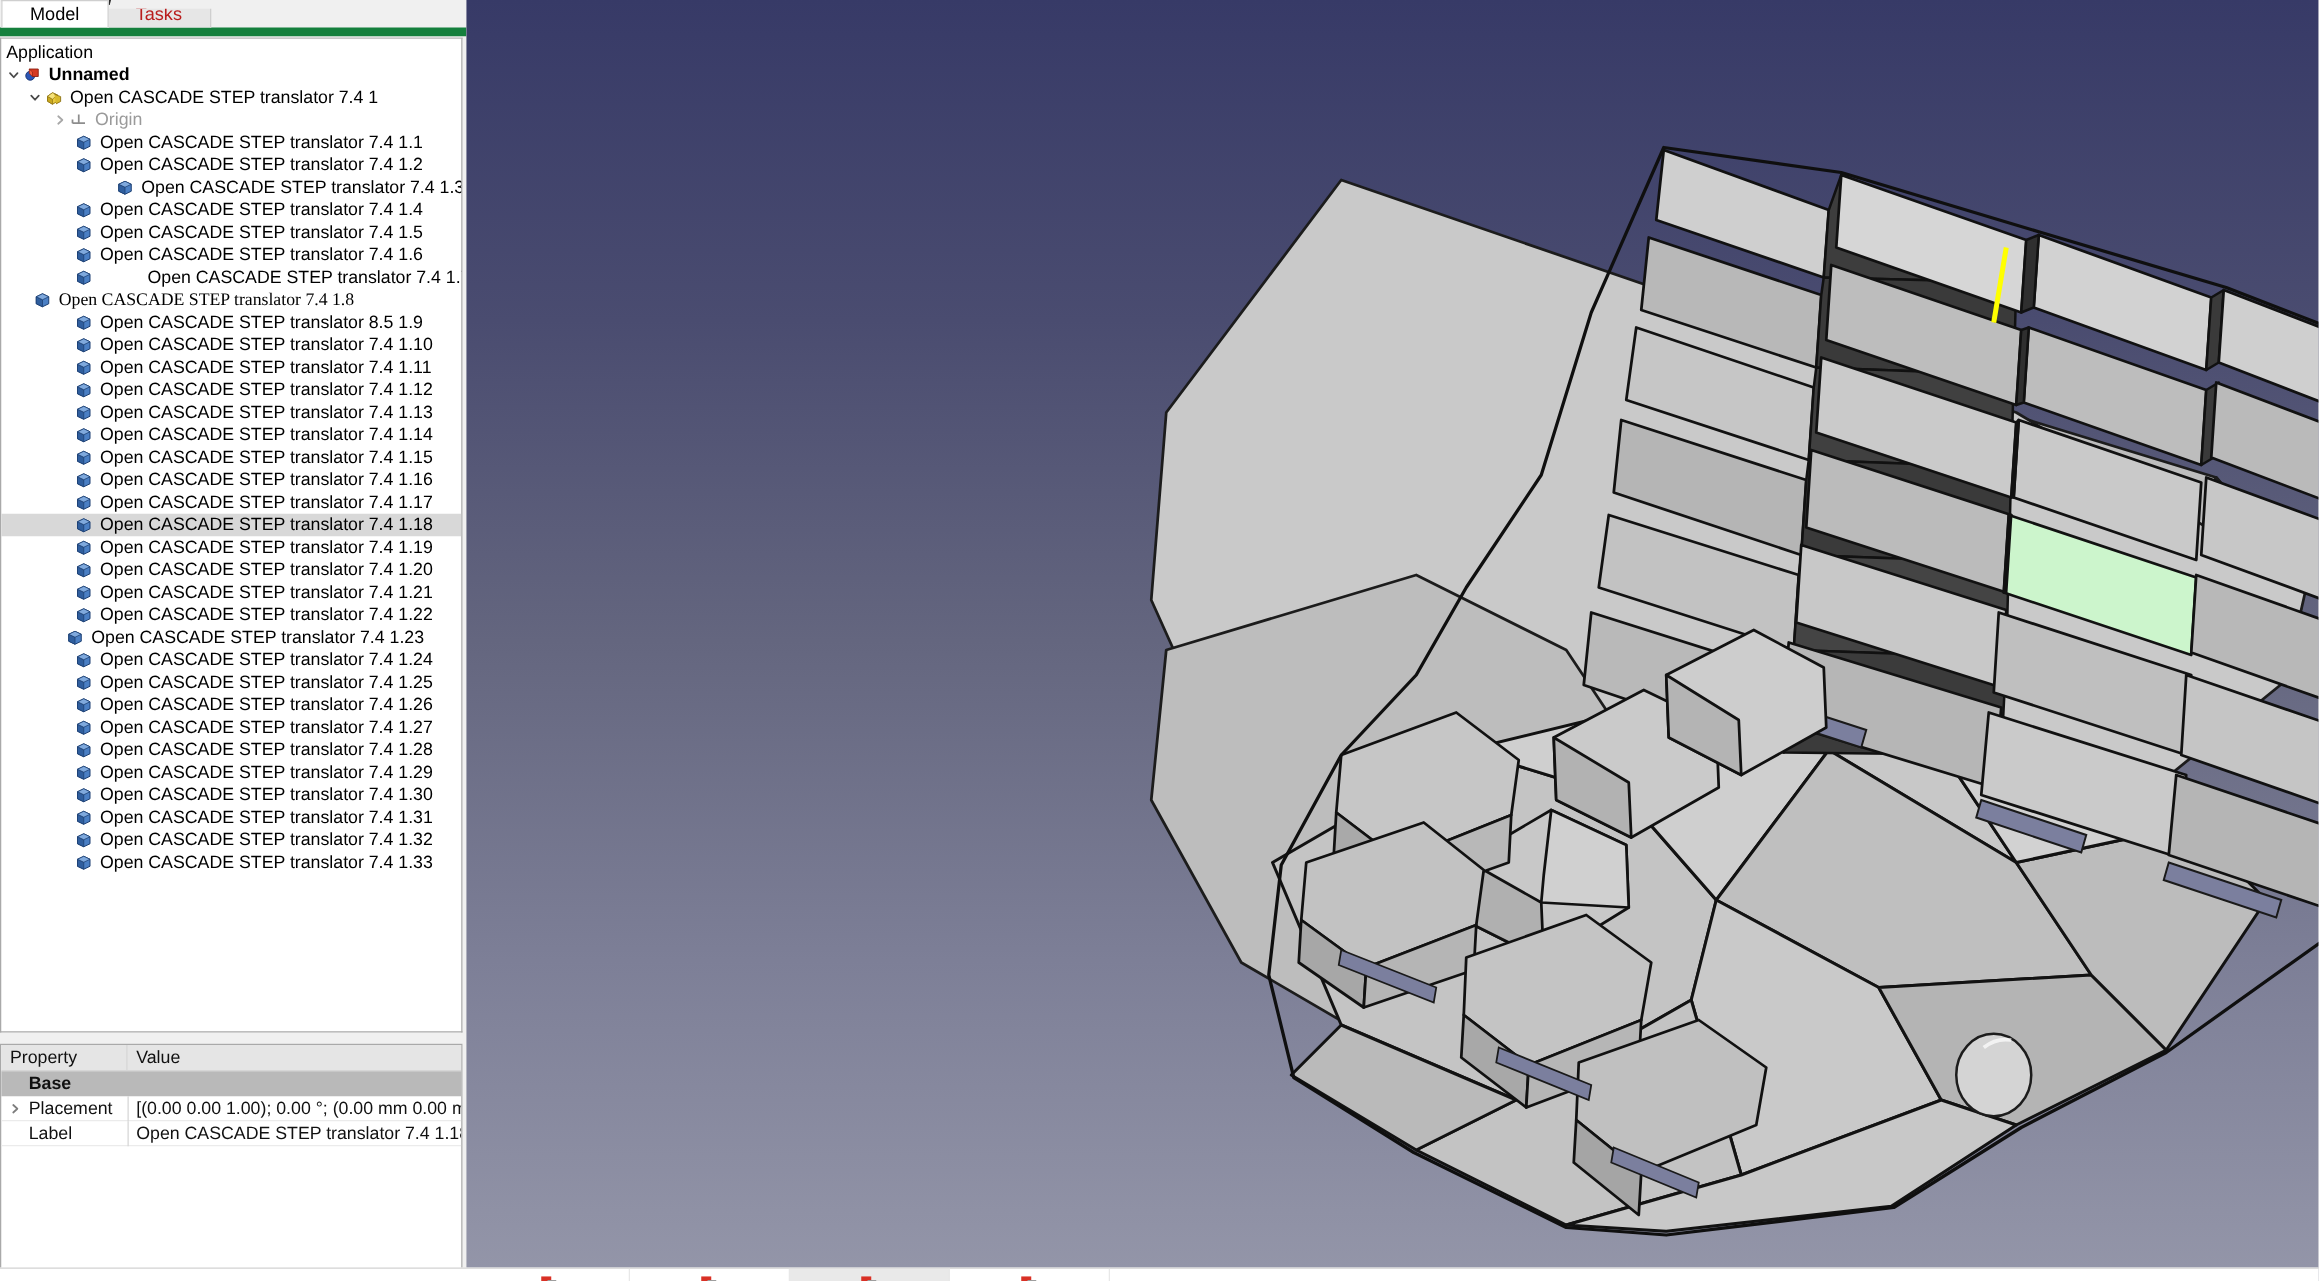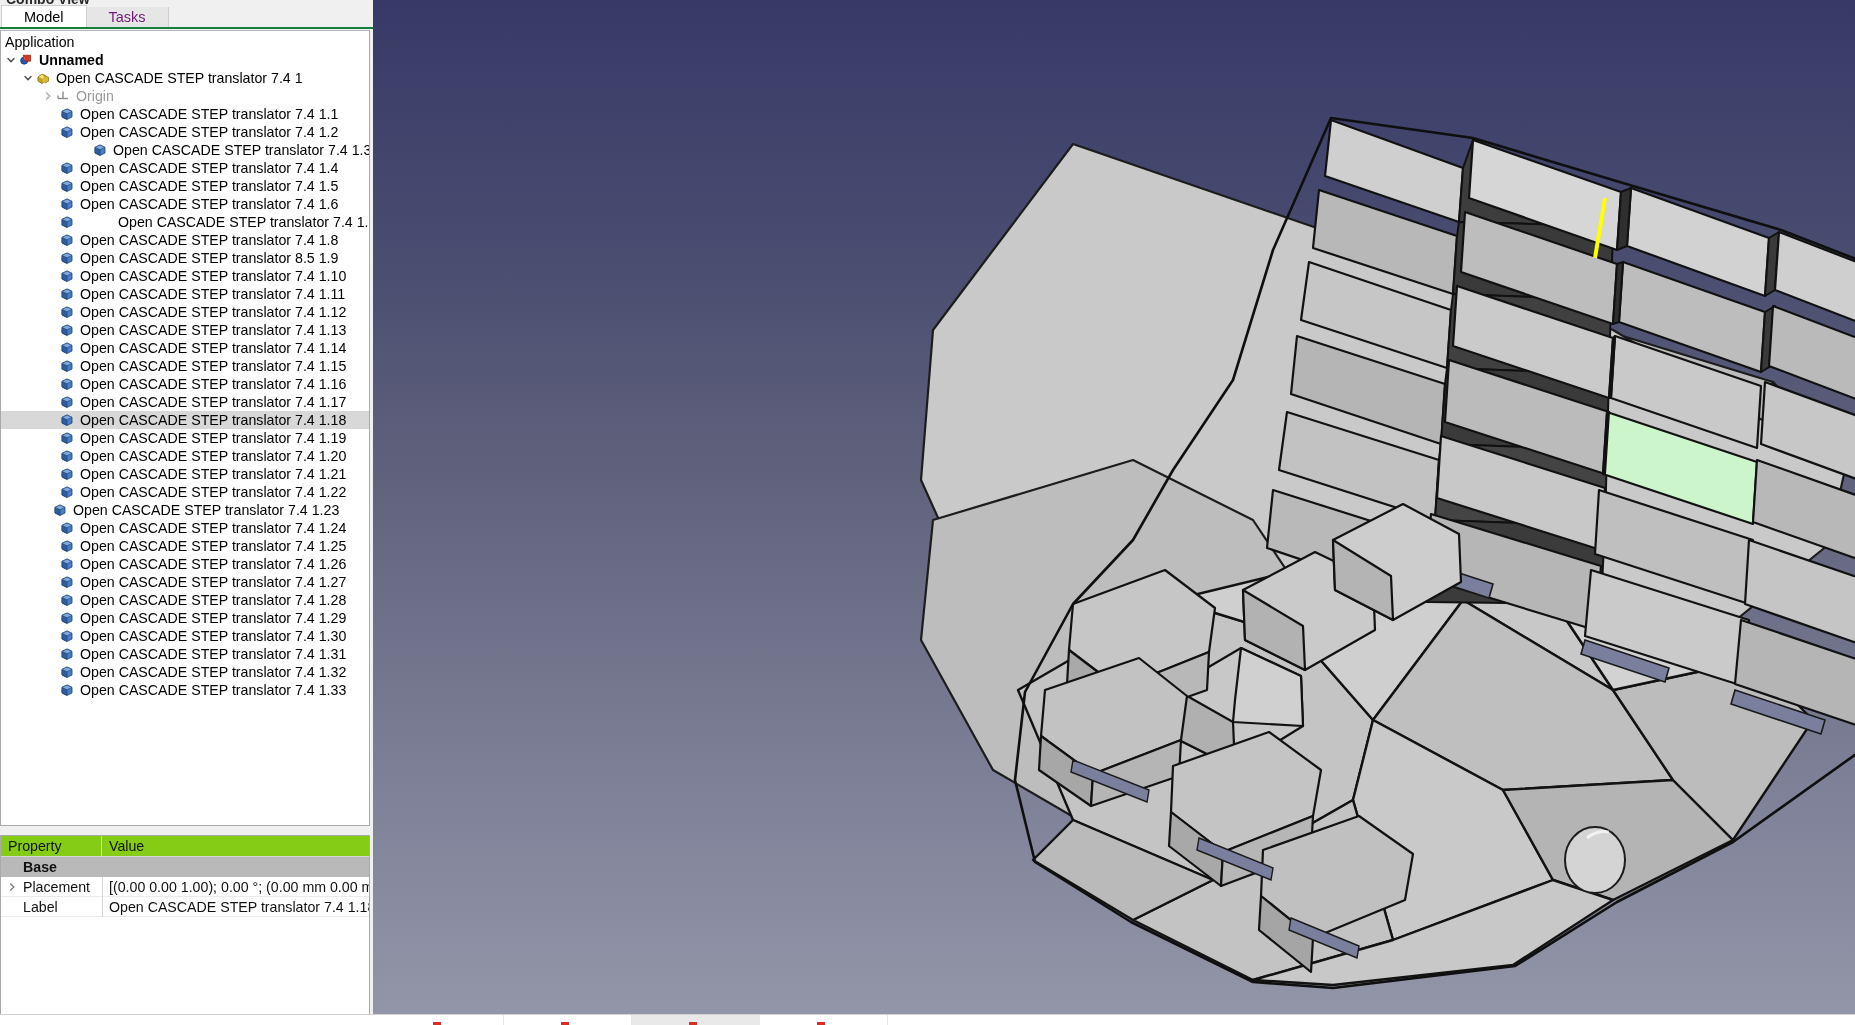--- a/index.html
+++ b/index.html
@@ -42,28 +42,28 @@
     color: #2a2a2a;
     white-space: nowrap;
   }
 
   #tabbar {
     height: 22px;
     flex: 0 0 auto;
     display: flex;
     align-items: flex-end;
     background: #f0f0f0;
-    border-bottom: 2px solid #15803d;
+    border-bottom: 7px solid #15803d;
     padding-left: 1px;
   }
   .tab {
     height: 22px;
     padding: 0 22px;
     font-size: 14.5px;
-    color: #701a75;
+    color: #b91c1c;
     display: flex;
     align-items: center;
     border: 1px solid #cfcfcf;
     border-bottom: none;
     background: #e6e6e6;
     margin-right: -1px;
     cursor: pointer;
   }
   .tab.active {
     background: #ffffff;
@@ -147,21 +147,21 @@
     flex: 1 1 auto;
     background: #ffffff;
     border: 1px solid #a9a9a9;
     overflow: hidden;
     position: relative;
   }
   #prop-header {
     display: flex;
     height: 21px;
     border-bottom: 1px solid #d6d6d6;
-    background: #84cc16;
+    background: #e5e5e5;
     font-size: 14.2px;
     color: #111;
   }
   #prop-header .ph {
     display: flex; align-items: center;
     padding-left: 7px;
   }
   #prop-header .ph1 { width: 101px; border-right: 1px solid #d6d6d6; }
   #prop-header .ph2 { flex: 1 1 auto; }
 
@@ -373,21 +373,21 @@
             <div class="trow" style="padding-left: 57px; gap: 38px;">
               <span class="ico">
                 <svg width="14" height="14" viewBox="0 0 14 14">
                   <path d="M2 4.4 L7 2 L12 4.4 L12 10 L7 12.4 L2 10 Z" fill="#4a7fc4" stroke="#1c3f72" stroke-width="0.8"></path>
                   <path d="M2 4.4 L7 6.8 L7 12.4 L2 10 Z" fill="#2f5e9e" stroke="#1c3f72" stroke-width="0.6"></path>
                   <path d="M7 2 L12 4.4 L7 6.8 L2 4.4 Z" fill="#7fa9dd" stroke="#1c3f72" stroke-width="0.6"></path>
                 </svg>
               </span>
               <span class="label">Open CASCADE STEP translator 7.4 1.7</span>
             </div>
-            <div class="trow" style="padding-left: 57px;">
+            <div class="trow" style="padding-left: 24px; font-family: Liberation Serif, serif;">
               <span class="ico">
                 <svg width="14" height="14" viewBox="0 0 14 14">
                   <path d="M2 4.4 L7 2 L12 4.4 L12 10 L7 12.4 L2 10 Z" fill="#4a7fc4" stroke="#1c3f72" stroke-width="0.8"></path>
                   <path d="M2 4.4 L7 6.8 L7 12.4 L2 10 Z" fill="#2f5e9e" stroke="#1c3f72" stroke-width="0.6"></path>
                   <path d="M7 2 L12 4.4 L7 6.8 L2 4.4 Z" fill="#7fa9dd" stroke="#1c3f72" stroke-width="0.6"></path>
                 </svg>
               </span>
               <span class="label">Open CASCADE STEP translator 7.4 1.8</span>
             </div>
             <div class="trow" style="padding-left: 57px;">

